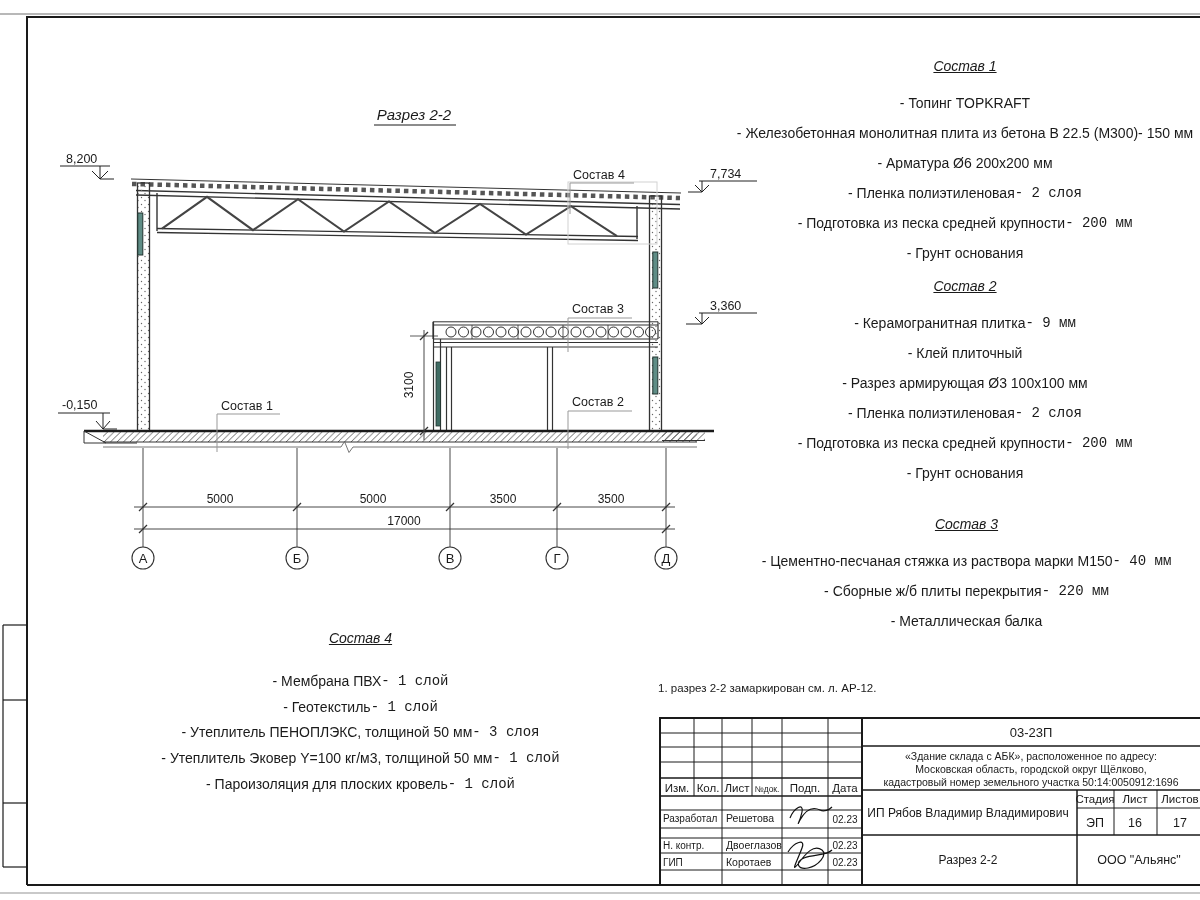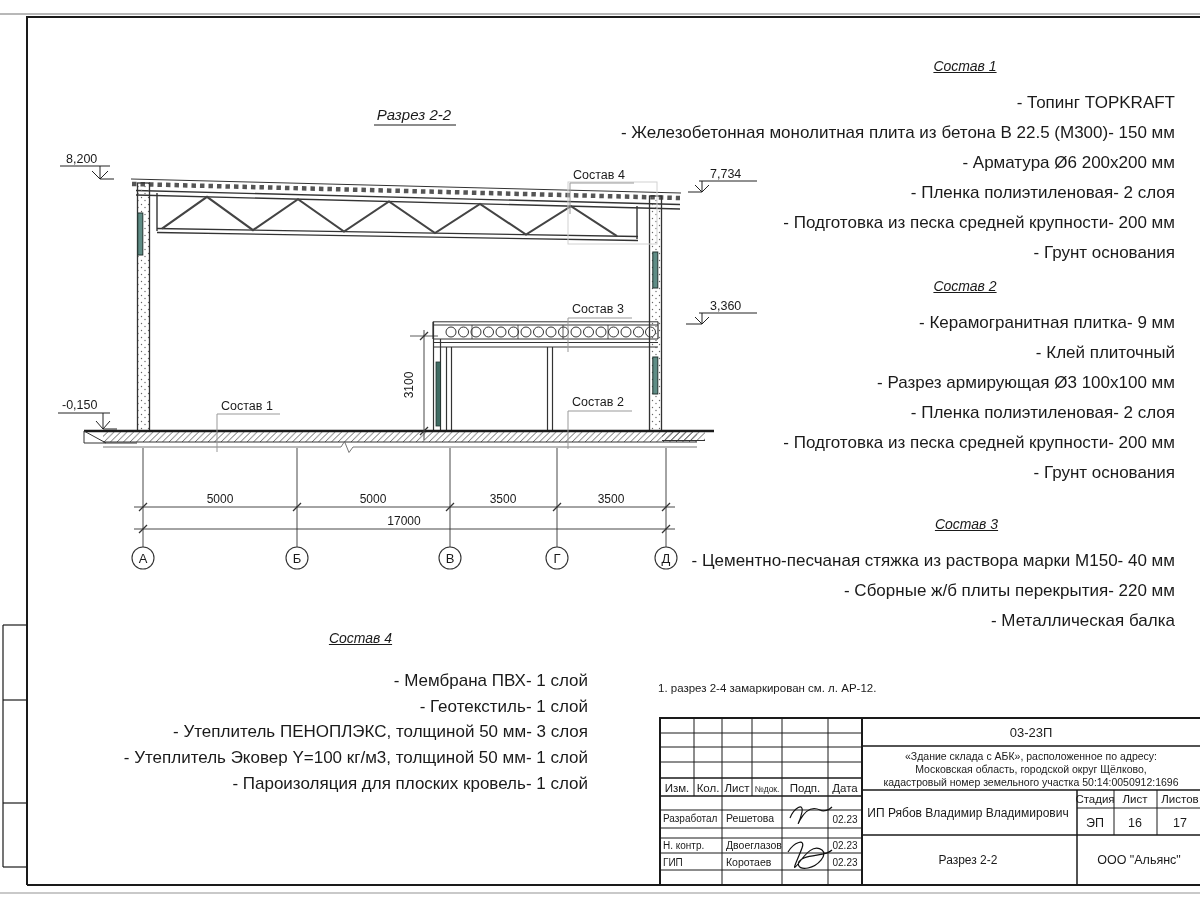--- a/index.html
+++ b/index.html
@@ -3,24 +3,24 @@
 <meta charset="utf-8">
 <style>
   html,body{margin:0;padding:0;background:#ffffff;}
   #stage{position:relative;width:1200px;height:900px;overflow:hidden;background:#ffffff;
          font-family:"Liberation Sans", sans-serif;color:#1a1a1a;}
   #linework{position:absolute;left:0;top:0;width:1200px;height:900px;}
   svg text{fill:#1a1a1a;font-family:"Liberation Sans", sans-serif;}
   .comp{position:absolute;}
   .chead{text-align:center;font-size:14px;font-style:italic;margin-bottom:14px;}
   .chead span{text-decoration:underline;}
-  .crow{display:flex;justify-content:flex-end;align-items:center;height:30px;
-        font-size:17px;white-space:nowrap;}
+  .crow{display:flex;justify-content:center;align-items:center;height:30px;
+        font-size:14px;white-space:nowrap;}
   .crow .iname{text-align:left;}
-  .crow .ival{text-align:right;}
+  .crow .ival{text-align:right;font-family:Liberation Mono, monospace;}
   #comp4 .crow{height:25.8px;}
   #note{position:absolute;left:658px;top:682px;font-size:11.5px;white-space:nowrap;}
 </style>
 </head>
 <body>
 
 <div id="stage">
 
 <svg id="linework" viewBox="0 0 1200 900">
   <defs>
@@ -366,15 +366,15 @@
   <div class="crow">
         <span class="iname">- Утеплитель Эковер Y=100 кг/м3, толщиной 50 мм</span>
         <span class="ival">- 1 слой</span>
       </div>
   <div class="crow">
         <span class="iname">- Пароизоляция для плоских кровель</span>
         <span class="ival">- 1 слой</span>
       </div>
 </div>
 
-<div id="note">1. разрез 2-4 замаркирован см. л. АР-12.</div>
+<div id="note">1. разрез 2-2 замаркирован см. л. АР-12.</div>
 
 </div>
 
 </body></html>

